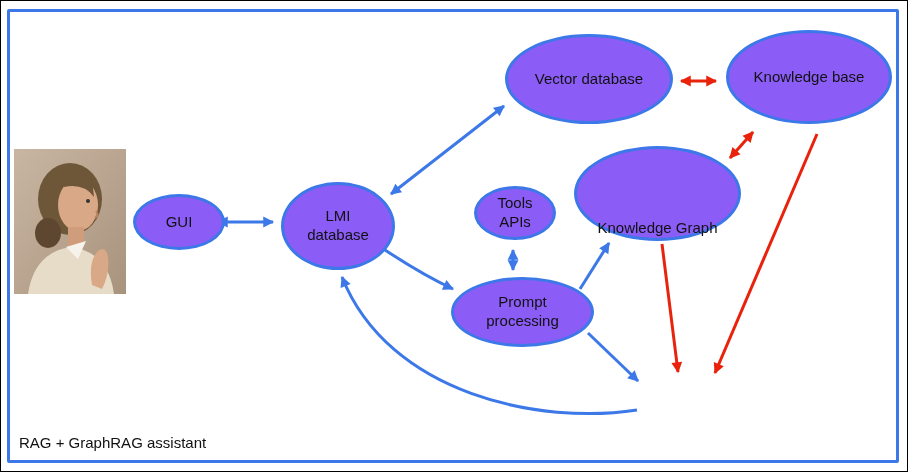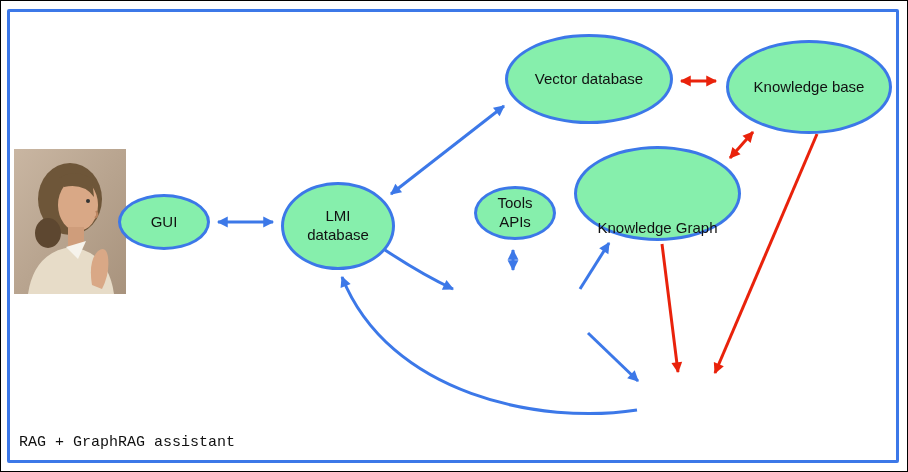--- a/index.html
+++ b/index.html
@@ -26,41 +26,41 @@
     pointer-events:none;
   }
   svg.edges{
     position:absolute;left:0;top:0;width:908px;height:472px;
   }
   .node{
     position:absolute;
     border:3px solid var(--blue);
     border-radius:50%;
     box-sizing:border-box;
-    background:#86efac;
+    background:#8b5cf6;
     display:flex;align-items:center;justify-content:center;
     text-align:center;
   }
   .node .lbl{
     font-size:15px;line-height:1.25;color:var(--ink);
     white-space:pre-line;
     padding:0 4px;
   }
   .caption{
     position:absolute;left:18px;top:433px;
-    font-size:15px;color:var(--ink);font-family:Liberation Mono, monospace;
+    font-size:15px;color:var(--ink);
   }
   .photo{
     position:absolute;left:13px;top:148px;width:112px;height:145px;
   }
   
-  .n-gui{left:117px;top:193px;width:92px;height:56px;}
+  .n-gui{left:132px;top:193px;width:92px;height:56px;}
   .n-lmi{left:280px;top:181px;width:114px;height:88px;}
   .n-vdb{left:504px;top:33px;width:168px;height:90px;}
-  .n-kb{left:725px;top:39px;width:166px;height:94px;}
+  .n-kb{left:725px;top:29px;width:166px;height:94px;}
   .n-kg{left:573px;top:145px;width:167px;height:95px;align-items:flex-end;}
   .n-tools{left:473px;top:185px;width:82px;height:54px;}
   .n-pp{left:450px;top:276px;width:143px;height:70px;}
   .n-llm{left:636px;top:380px;width:90px;height:56px;}
 </style>
 </head>
 <body>
 
 <div class="canvas">
 
@@ -125,16 +125,20 @@
   <div class="node n-kb">
     <span class="lbl">Knowledge base</span>
   </div>
   <div class="node n-kg">
     <span class="lbl">Knowledge Graph</span>
   </div>
   <div class="node n-tools">
     <span class="lbl">Tools
 APIs</span>
   </div>
+  <div class="node n-pp">
+    <span class="lbl">Prompt
+processing</span>
+  </div>
 
   <div class="caption">RAG + GraphRAG assistant</div>
 
 </div>
 
 </body></html>

